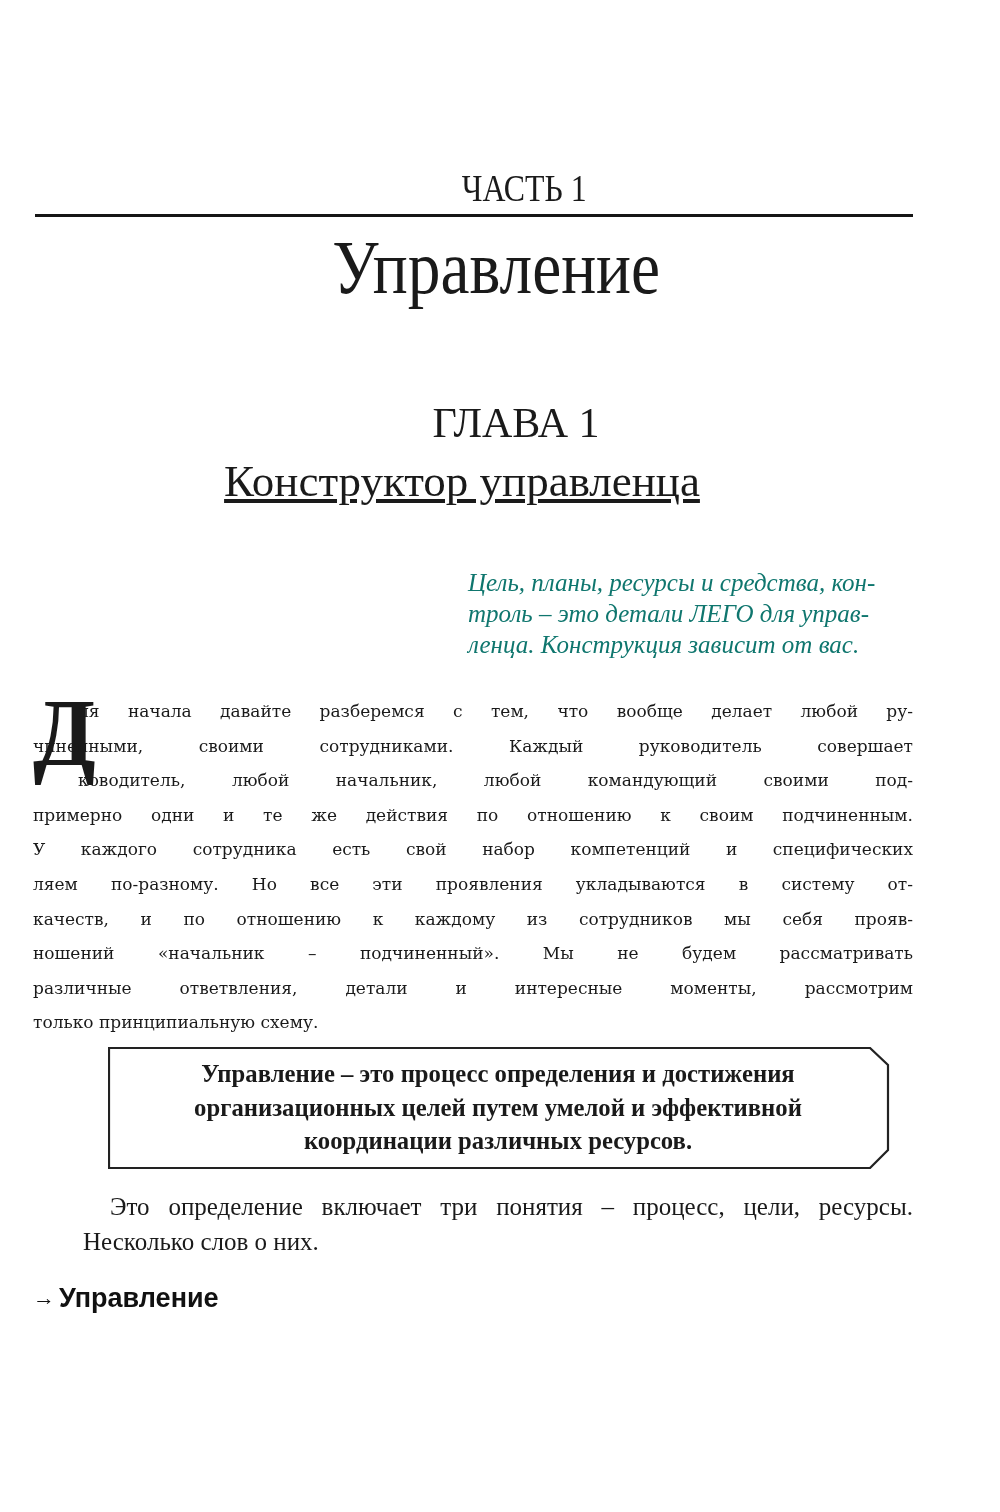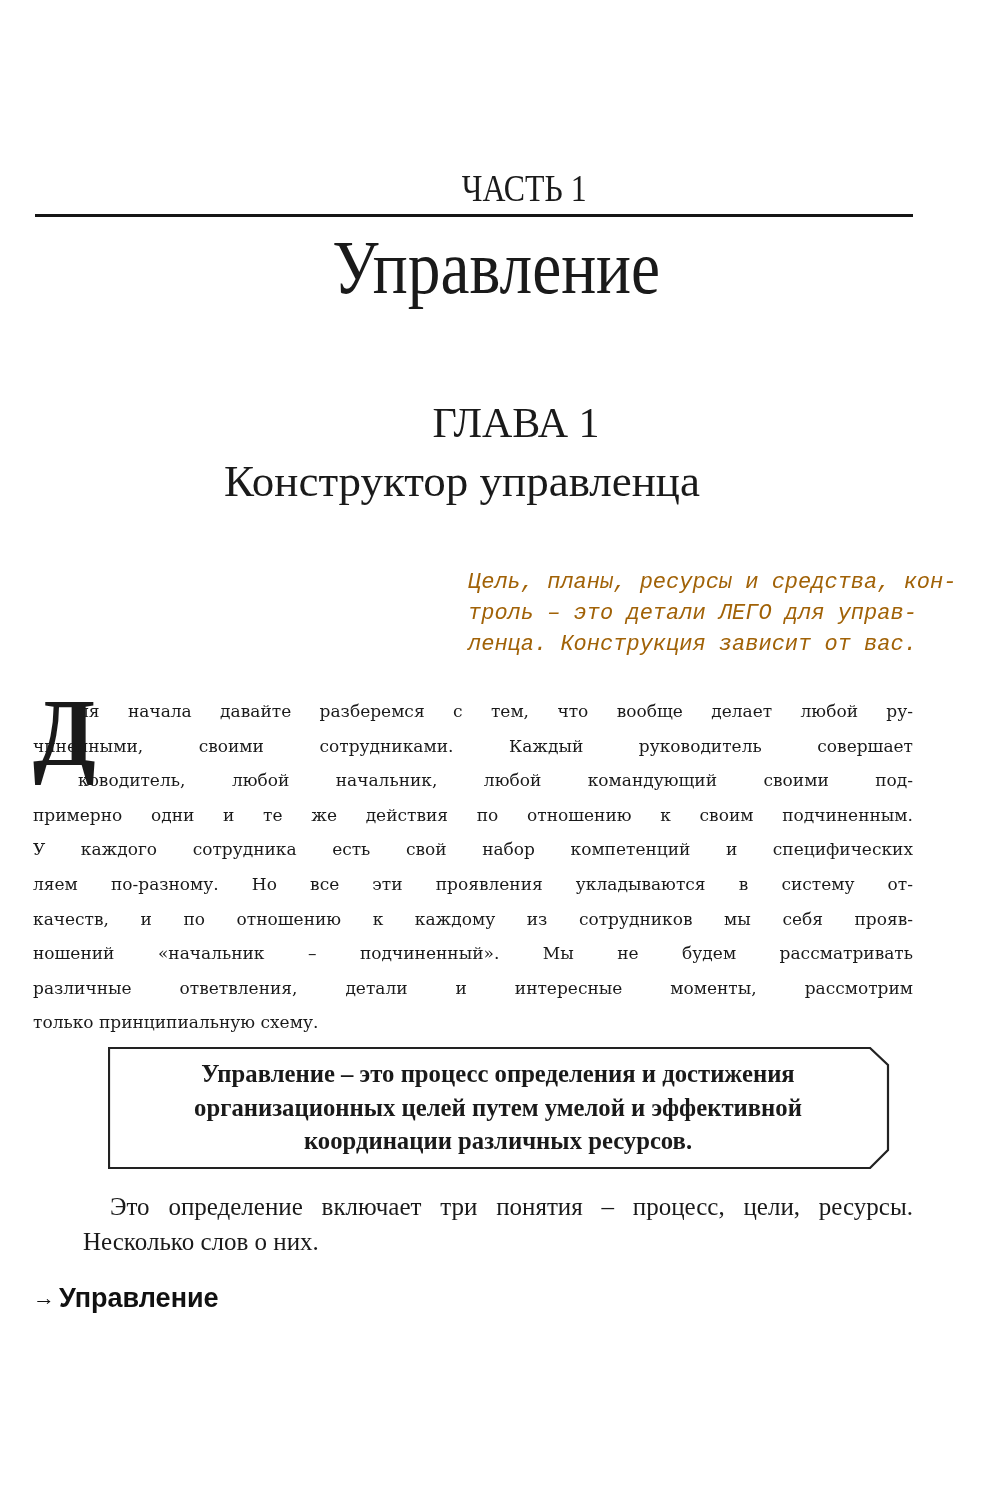--- a/index.html
+++ b/index.html
@@ -65,31 +65,32 @@
     .chapter-title {
       position: absolute;
       left: 0; width: 1000px;
       top: 453px;
       text-align: center;
       font-family: "Liberation Serif", serif;
       font-size: 45px;
       line-height: 56px;
       padding-right: 76px;
       box-sizing: border-box;
+      text-decoration: underline;
     }
     .epigraph {
       position: absolute;
       left: 468px;
       top: 567px;
       width: 430px;
-      font-family: Liberation Mono, monospace;
+      font-family: Liberation Serif, serif;
       font-style: italic;
-      font-size: 22px;
+      font-size: 25px;
       line-height: 31px;
-      color: #a16207;
+      color: #0f766e;
     }
     .epigraph .line { display: block; white-space: nowrap; }
     .body-text {
       position: absolute;
       left: 33px;
       width: 880px;
       font-family: "DejaVu Serif", serif;
       font-size: 17px;
       color: #1a1a1a;
     }

